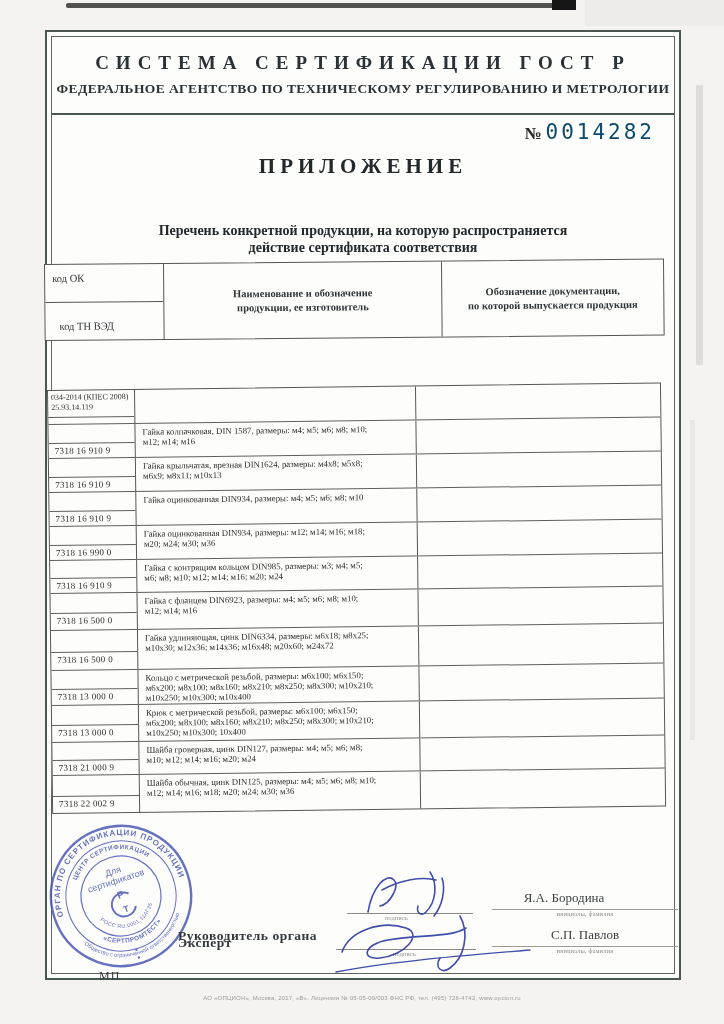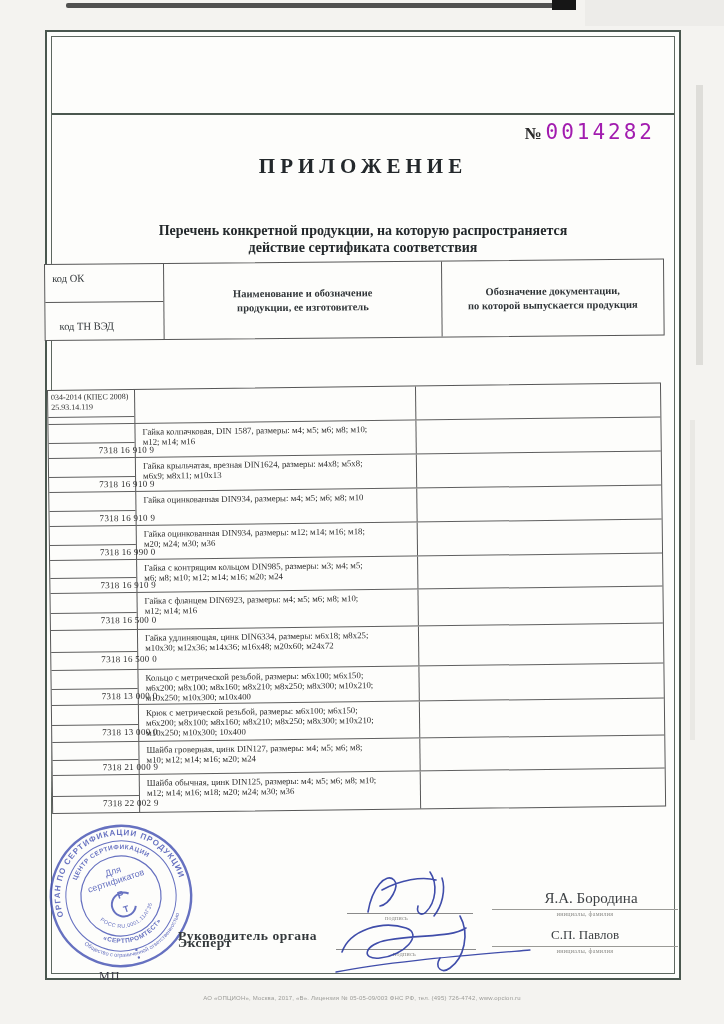--- a/index.html
+++ b/index.html
@@ -22,21 +22,21 @@
   }
   .frame-inner{position:absolute;inset:4px;border:1px solid #5d675f;pointer-events:none;}
 
   .doc-header{position:absolute;top:20px;left:8px;right:8px;text-align:center;color:#2a3236;}
   .doc-header .line1{font-size:19px;font-weight:bold;letter-spacing:7px;white-space:nowrap;}
   .doc-header .line2{font-size:13.5px;font-weight:bold;letter-spacing:.4px;margin-top:7px;white-space:nowrap;}
   .header-rule{position:absolute;top:81px;left:5px;right:5px;border-top:2px solid #4a574f;}
 
   .serial{position:absolute;top:88px;right:24px;white-space:nowrap;}
   .serial .no{font-size:17px;color:#2b2b2b;font-weight:bold;margin-right:4px;}
-  .serial .num{font-family:"DejaVu Sans Mono",monospace;font-size:21px;color:#a21caf;letter-spacing:3px;}
+  .serial .num{font-family:"DejaVu Sans Mono",monospace;font-size:21px;color:#0c4a6e;letter-spacing:3px;}
 
   .title{position:absolute;top:122px;left:0;width:100%;text-align:center;
     font-size:21px;font-weight:bold;letter-spacing:5px;color:#23282b;}
 
   .cert-line{position:absolute;top:160px;left:0;width:100%;text-align:center;
     font-size:13px;font-weight:bold;color:#23282b;white-space:nowrap;}
   .cert-num{display:inline-block;border-bottom:1px solid #6b6b6b;padding:0 16px 1px;
     position:relative;top:-6px;margin-left:6px;font-weight:normal;font-size:12.5px;letter-spacing:.4px;}
 
   .subtitle{position:absolute;top:190px;left:0;width:100%;text-align:center;
@@ -55,40 +55,40 @@
     text-align:center;font-size:10.5px;font-weight:bold;line-height:14px;}
 
   
   .btable{position:absolute;left:0;top:358px;width:612px;border:1px solid #575757;
     transform:rotate(-0.7deg);transform-origin:left top;background:#fdfdfb;font-size:8.8px;color:#2c2c2c;}
   .brow{display:flex;border-bottom:1px solid #5f5f5f;box-sizing:border-box;}
   .brow:last-child{border-bottom:none;}
   .bc1{width:86px;border-right:1px solid #575757;position:relative;font-size:9px;flex:none;}
   .c1split{position:absolute;top:54%;left:0;right:0;border-top:1px solid #5f5f5f;}
   .c1split.ok{top:80%;}
-  .code{position:absolute;top:calc(54% + 3px);left:6px;letter-spacing:.3px;white-space:nowrap;margin-left:44px;}
+  .code{position:absolute;top:calc(54% + 3px);left:6px;letter-spacing:.3px;white-space:nowrap;}
   .okline{font-size:8px;line-height:10px;padding-left:3px;white-space:nowrap;}
   .okwrap{padding-top:2px;}
   .bc2{width:281px;border-right:1px solid #575757;padding:2.5px 42px 0 7px;line-height:10.4px;box-sizing:border-box;flex:none;}
   .bc3{flex:1;}
 
   
   .stamp{position:absolute;left:-12px;top:778px;width:172px;height:172px;}
   .stamp svg{display:block;}
   .stamp-mark{position:absolute;left:52px;top:937px;font-size:12px;color:#3a3a44;letter-spacing:1px;}
 
   .role1{position:absolute;left:131px;top:864px;font-size:13.5px;font-weight:bold;color:#33383b;letter-spacing:.5px;margin-top:32px;}
   .role2{position:absolute;left:131px;top:903px;font-size:13.5px;font-weight:bold;color:#33383b;letter-spacing:.5px;}
   .sigline1{position:absolute;left:300px;top:881px;width:126px;border-top:1px solid #8a8a8a;}
   .sigline2{position:absolute;left:289px;top:917px;width:140px;border-top:1px solid #8a8a8a;}
   .caption{font-size:6px;color:#8a8a86;letter-spacing:.3px;}
   .sigcap1{position:absolute;left:338px;top:883px;}
   .sigcap2{position:absolute;left:346px;top:919px;}
 
-  .name1{position:absolute;left:451px;top:858px;width:186px;text-align:center;font-size:15px;color:#3b3f42;}
+  .name1{position:absolute;left:424px;top:858px;width:186px;text-align:center;font-size:13px;color:#3b3f42;}
   .nameline1{position:absolute;left:445px;top:877px;width:186px;border-top:1px solid #9a9a96;}
   .namecap1{position:absolute;left:445px;top:879px;width:186px;text-align:center;}
   .name2{position:absolute;left:445px;top:895px;width:186px;text-align:center;font-size:13px;color:#3b3f42;}
   .nameline2{position:absolute;left:445px;top:914px;width:186px;border-top:1px solid #9a9a96;}
   .namecap2{position:absolute;left:445px;top:916px;width:186px;text-align:center;}
 
   .sig-ink{position:absolute;left:283px;top:828px;width:210px;height:130px;}
 
   .imprint{position:absolute;left:0;top:995px;width:724px;text-align:center;
     font-family:"Liberation Sans",sans-serif;font-size:6px;color:#9b9b97;letter-spacing:.2px;}
@@ -98,20 +98,24 @@
 
 <div class="scan-topbar"></div>
 <div class="scan-blob"></div>
 <div class="scan-wash"></div>
 <div class="scan-smudge-right"></div>
 <div class="scan-smudge-right2"></div>
 
 <div class="frame">
   <div class="frame-inner"></div>
 
+  <div class="doc-header">
+    <div class="line1">СИСТЕМА СЕРТИФИКАЦИИ ГОСТ Р</div>
+    <div class="line2">ФЕДЕРАЛЬНОЕ АГЕНТСТВО ПО ТЕХНИЧЕСКОМУ РЕГУЛИРОВАНИЮ И МЕТРОЛОГИИ</div>
+  </div>
   <div class="header-rule"></div>
 
   <div class="serial">
     <span class="no">№</span><span class="num">0014282</span>
   </div>
 
   <div class="title">ПРИЛОЖЕНИЕ</div>
 
 
   <div class="subtitle">

